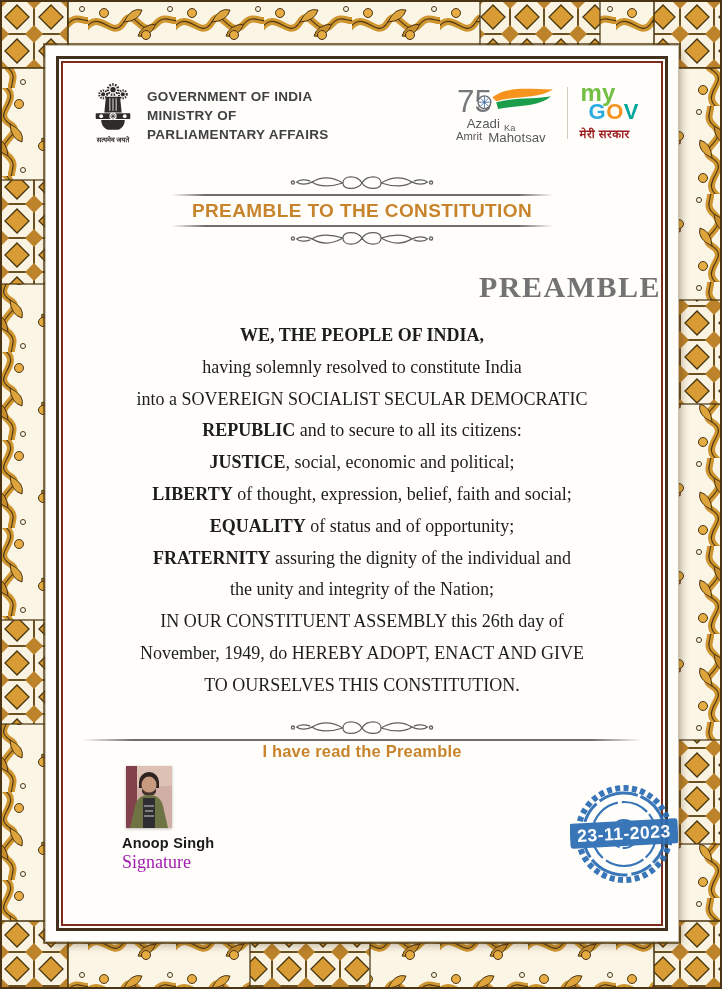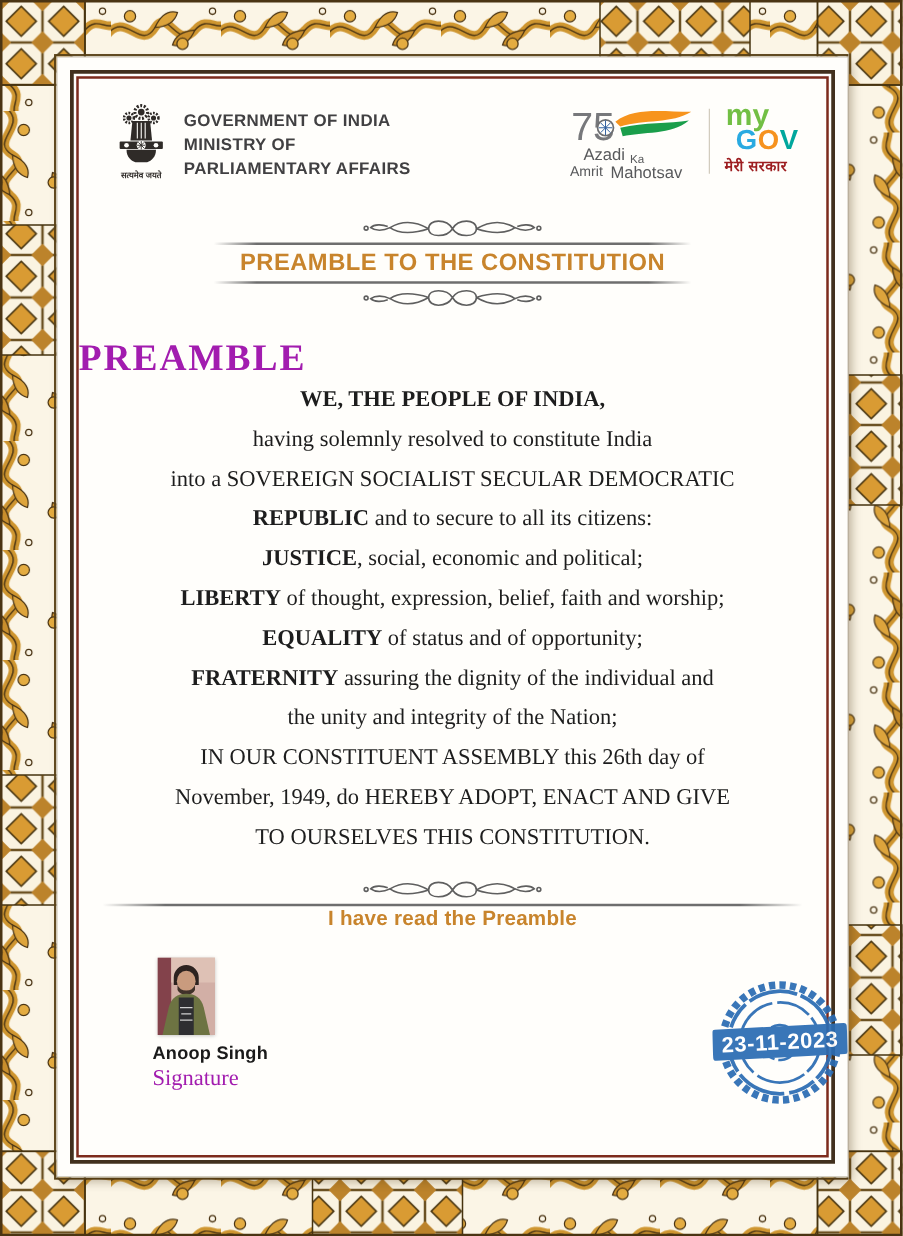--- a/index.html
+++ b/index.html
@@ -38,23 +38,23 @@
   .banner-block { margin-top: 26px; text-align: center; }
   .flourish { display: block; margin: 0 auto; height: 20px; }
   .rule { height: 2px; margin: 1px auto;
           background: linear-gradient(90deg, rgba(100,100,100,0), #6e6e6e 9%, #6e6e6e 91%, rgba(100,100,100,0)); }
   .rule.narrow { width: 382px; }
   .rule.wide { width: 560px; }
   .banner-title { font-size: 19px; font-weight: bold; letter-spacing: .4px;
                   color: #c8842c; padding: 3px 0 2px; }
 
   
-  .preamble-title { margin-top: 22px; text-align: left; font-family: "Liberation Serif", serif;
-                    font-size: 30px; font-weight: bold; letter-spacing: 1.5px; color: #a21caf; }
-  .body-lines { text-align: center; font-family: "Liberation Serif", serif;
+  .preamble-title { margin-top: 22px; text-align: right; font-family: "Liberation Serif", serif;
+                    font-size: 30px; font-weight: bold; letter-spacing: 1.5px; color: #737373; }
+  .body-lines { margin-top: 16px; text-align: center; font-family: "Liberation Serif", serif;
                 font-size: 18px; color: #1d1d1d; }
   .pline { line-height: 31.8px; white-space: nowrap; }
   .pline .b { font-weight: bold; }
 
   .bottom-sep { margin-top: 16px; text-align: center; }
   .pledge { text-align: center; color: #c8842c;
             font-weight: bold; font-size: 16.5px; letter-spacing: .2px; }
 
   
   .sign-block { position: absolute; left: 76px; top: 720px; }
@@ -211,21 +211,21 @@
     </div>
 
     <div class="preamble-title">PREAMBLE</div>
 
     <div class="body-lines">
       <div class="pline"><span class="b">WE, THE PEOPLE OF INDIA,</span><span></span></div>
       <div class="pline"><span class="b"></span><span>having solemnly resolved to constitute India</span></div>
       <div class="pline"><span class="b"></span><span>into a SOVEREIGN SOCIALIST SECULAR DEMOCRATIC</span></div>
       <div class="pline"><span class="b">REPUBLIC</span><span> and to secure to all its citizens:</span></div>
       <div class="pline"><span class="b">JUSTICE</span><span>, social, economic and political;</span></div>
-      <div class="pline"><span class="b">LIBERTY</span><span> of thought, expression, belief, faith and worship;</span></div>
+      <div class="pline"><span class="b">LIBERTY</span><span> of thought, expression, belief, faith and social;</span></div>
       <div class="pline"><span class="b">EQUALITY</span><span> of status and of opportunity;</span></div>
       <div class="pline"><span class="b">FRATERNITY</span><span> assuring the dignity of the individual and</span></div>
       <div class="pline"><span class="b"></span><span>the unity and integrity of the Nation;</span></div>
       <div class="pline"><span class="b"></span><span>IN OUR CONSTITUENT ASSEMBLY this 26th day of</span></div>
       <div class="pline"><span class="b"></span><span>November, 1949, do HEREBY ADOPT, ENACT AND GIVE</span></div>
       <div class="pline"><span class="b"></span><span>TO OURSELVES THIS CONSTITUTION.</span></div>
     </div>
 
     <div class="bottom-sep">
       <svg class="flourish" width="170" height="20" viewBox="0 0 170 22">

